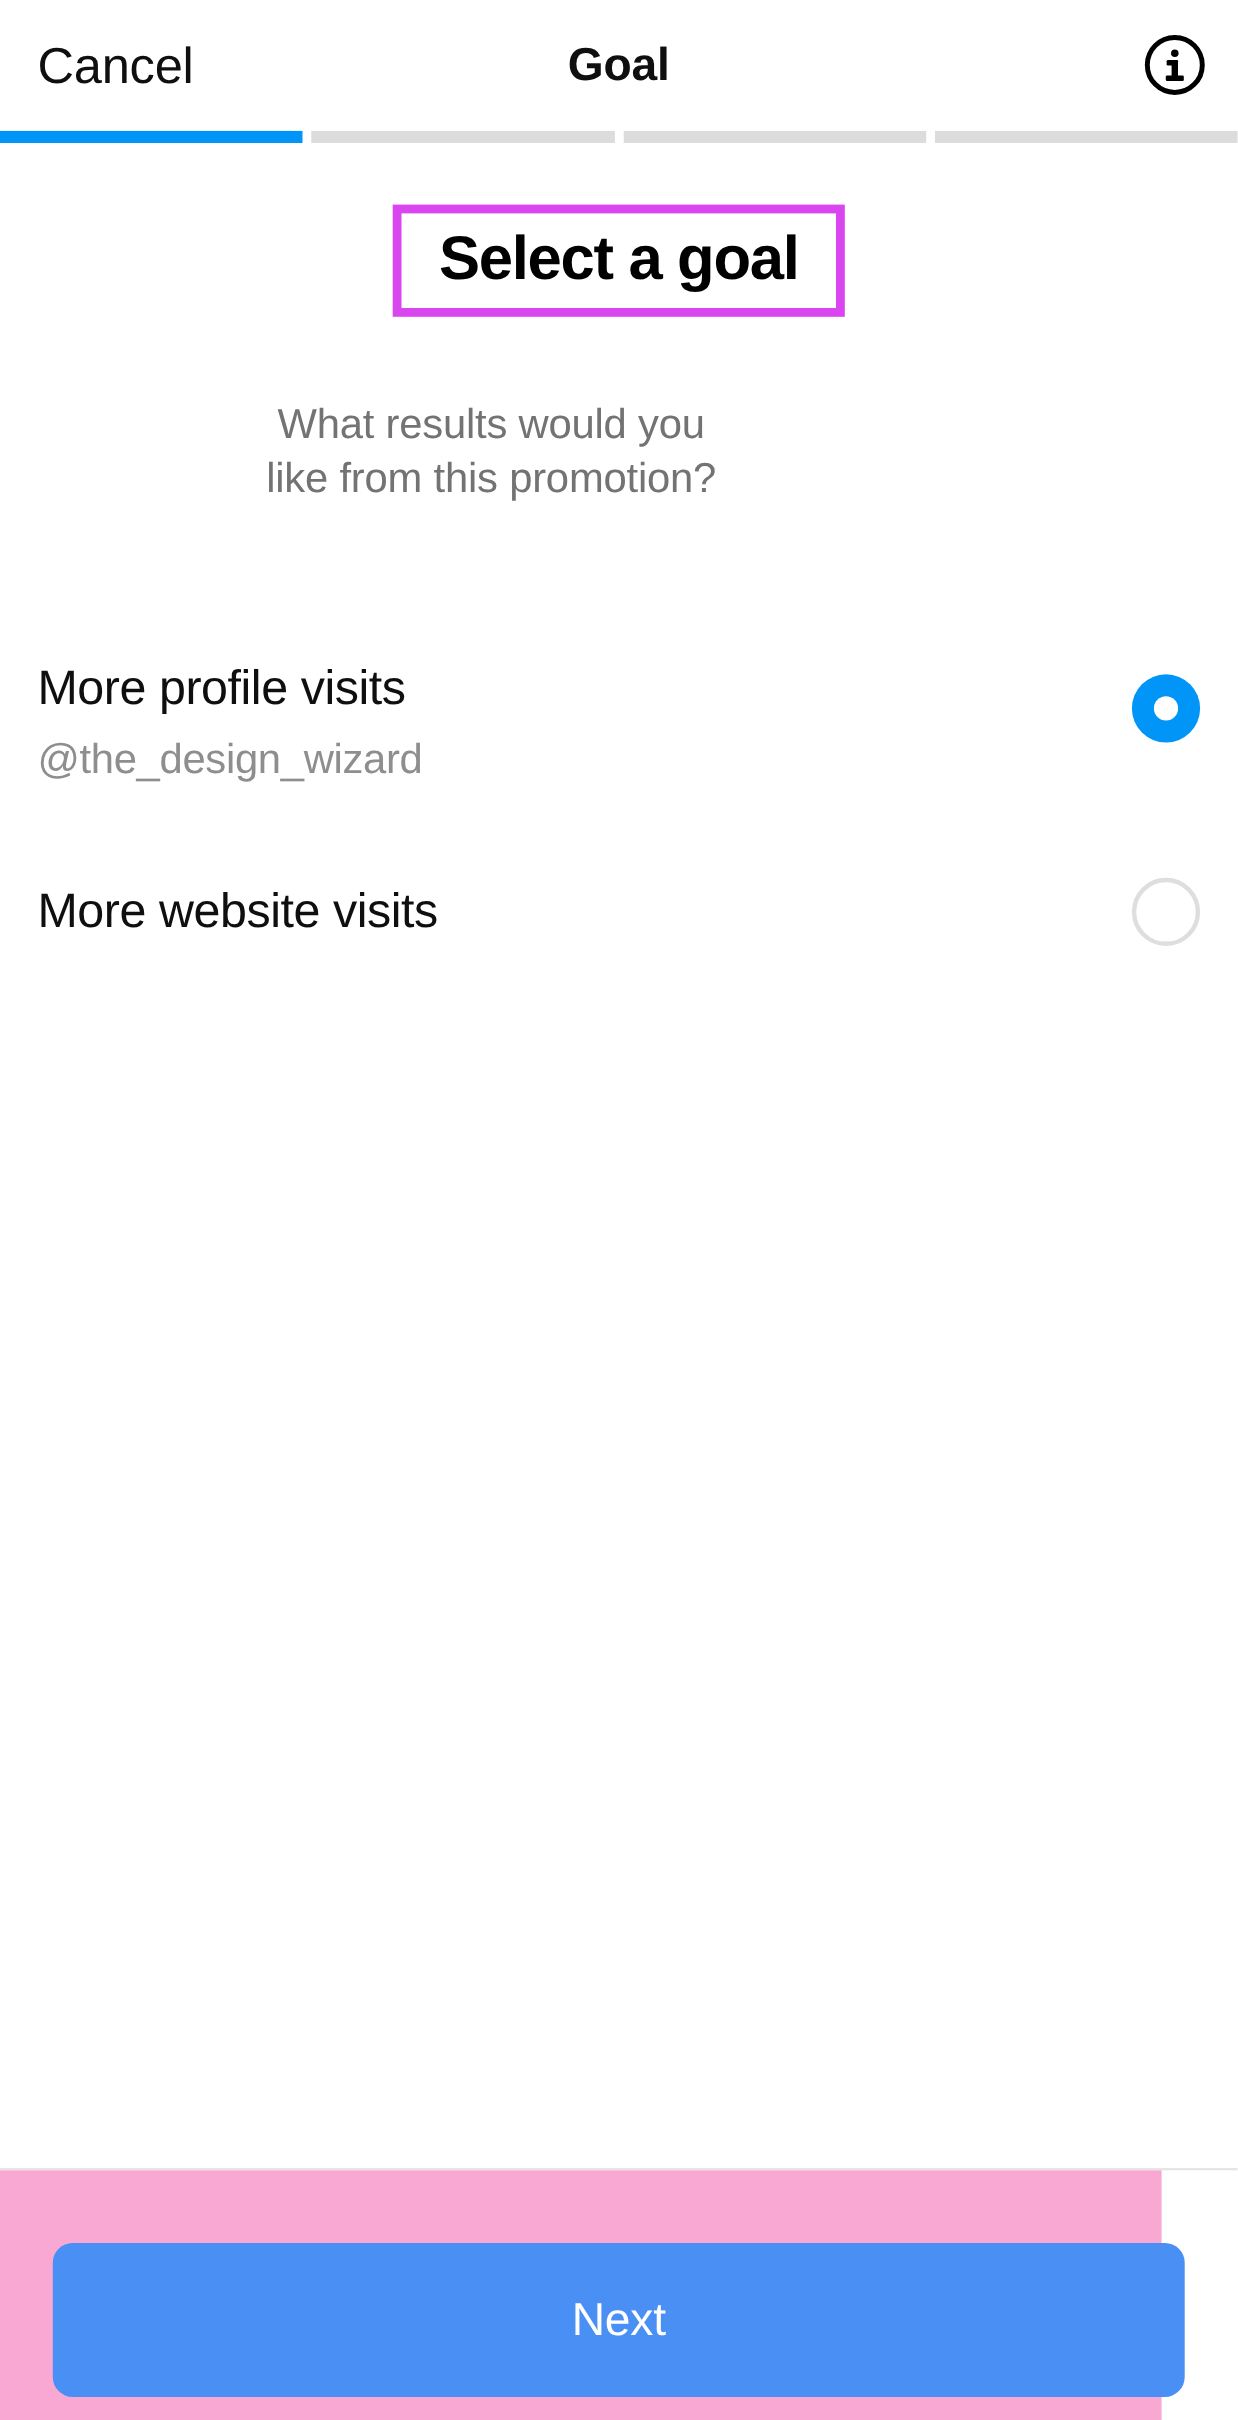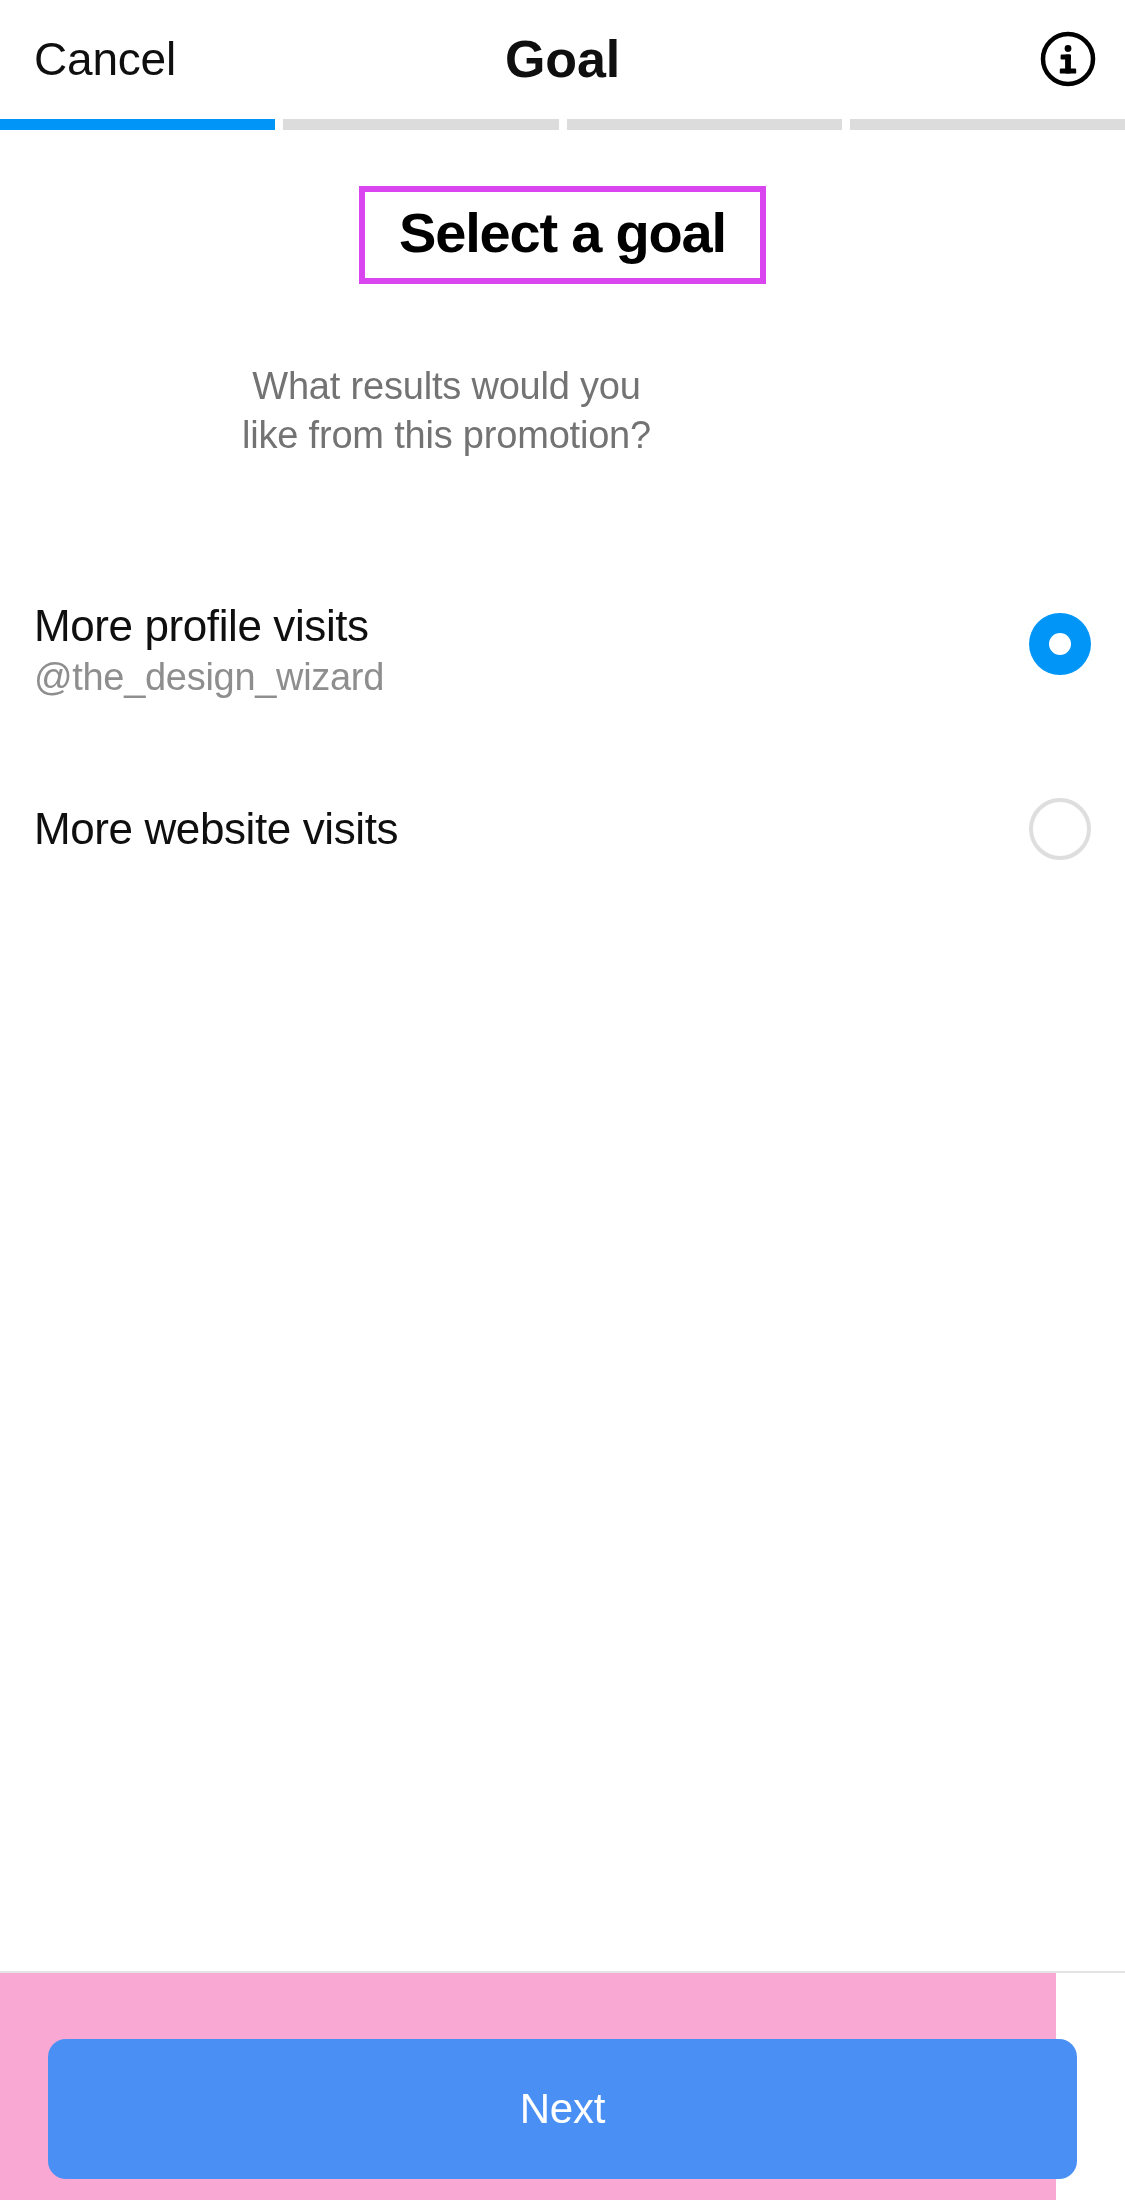--- a/index.html
+++ b/index.html
@@ -42,21 +42,21 @@
   }
   .nav-title {
     position: absolute;
     left: 0;
     top: 0;
     width: 1125px;
     height: 118px;
     display: flex;
     align-items: center;
     justify-content: center;
-    font-size: 52px;
+    font-size: 42px;
     font-weight: 700;
     color: #0f0f0f;
     letter-spacing: -0.2px;
     pointer-events: none;
   }
   .nav-info {
     position: absolute;
     right: 28px;
     top: 0;
     height: 118px;
@@ -86,21 +86,21 @@
   
   .headline-wrap {
     position: absolute;
     top: 186px;
     left: 0;
     width: 1125px;
     text-align: center;
   }
   .headline-box {
     display: inline-block;
-    border: 6px solid #d946ef;
+    border: 8px solid #d946ef;
     background: #ffffff;
     padding: 12px 34px 16px 34px;
     box-sizing: border-box;
     text-align: center;
   }
   .headline {
     font-size: 56px;
     font-weight: 700;
     color: #000000;
     letter-spacing: -1.2px;
@@ -155,20 +155,21 @@
     color: #0f0f0f;
     letter-spacing: -0.4px;
     line-height: 1.22;
   }
   .option-sub {
     font-size: 38px;
     font-weight: 400;
     color: #8e8e8e;
     letter-spacing: -0.3px;
     line-height: 1.3;
+    margin-top: 14px;
   }
 
   .radio {
     width: 62px;
     height: 62px;
     border-radius: 50%;
     box-sizing: border-box;
     flex: 0 0 auto;
   }
   .option-row.row-0 .radio { margin-top: 24px; }

